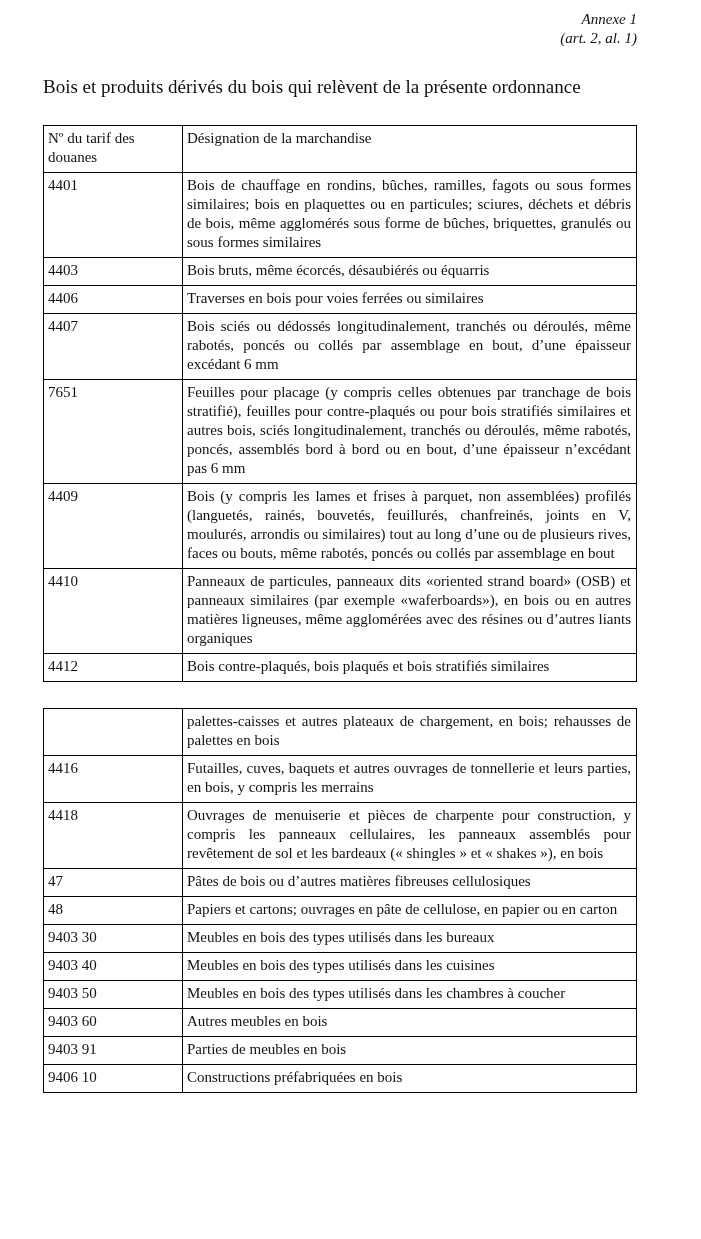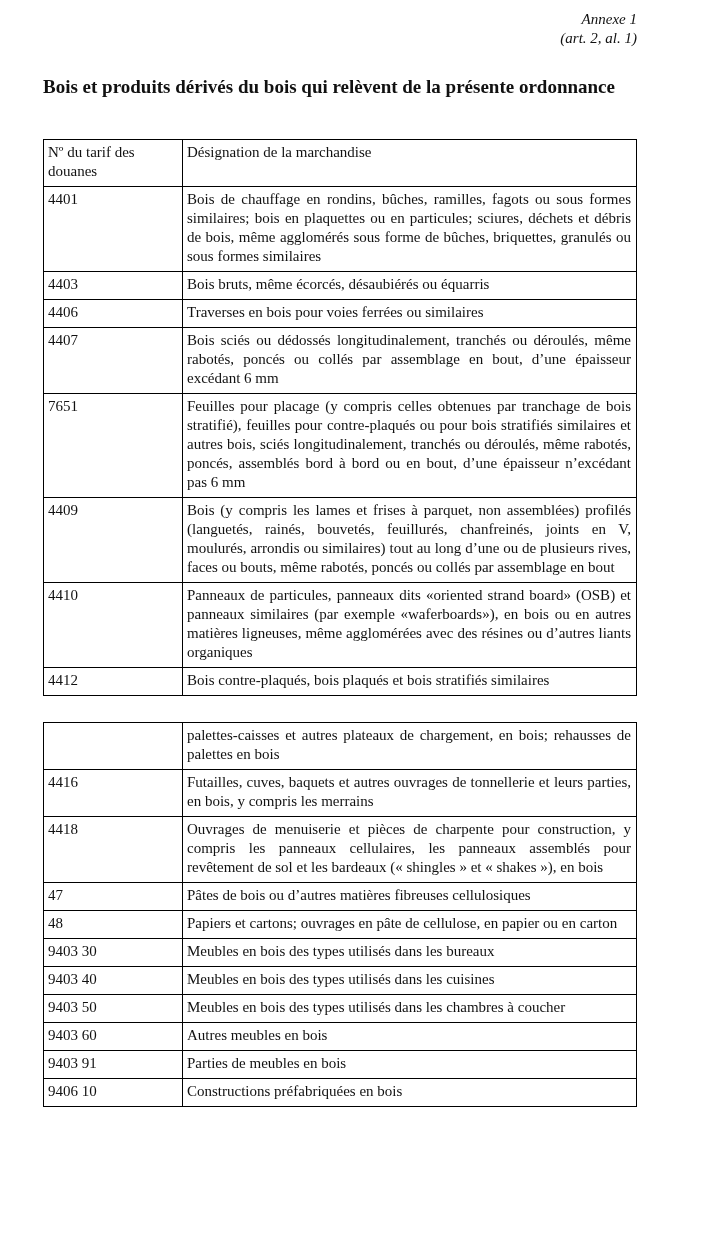--- a/index.html
+++ b/index.html
@@ -23,28 +23,28 @@
   .annex-block {
     text-align: right;
     font-style: italic;
     font-size: 15px;
     line-height: 19px;
   }
   .doc-title {
     margin: 27px 0 0 0;
     font-size: 19px;
     line-height: 24px;
-    font-weight: bold;
+    font-weight: normal;
     max-width: 575px;
   }
   table.tariff-table {
     border-collapse: collapse;
     table-layout: fixed;
     width: 594px;
-    margin-top: 40px;
+    margin-top: 26px;
     font-size: 15px;
     line-height: 19px;
   }
   table.tariff-table.continuation {
     margin-top: 26px;
   }
   .tariff-table th, .tariff-table td {
     border: 1px solid #000000;
     vertical-align: top;
     padding: 3px 5px 5px 4px;

